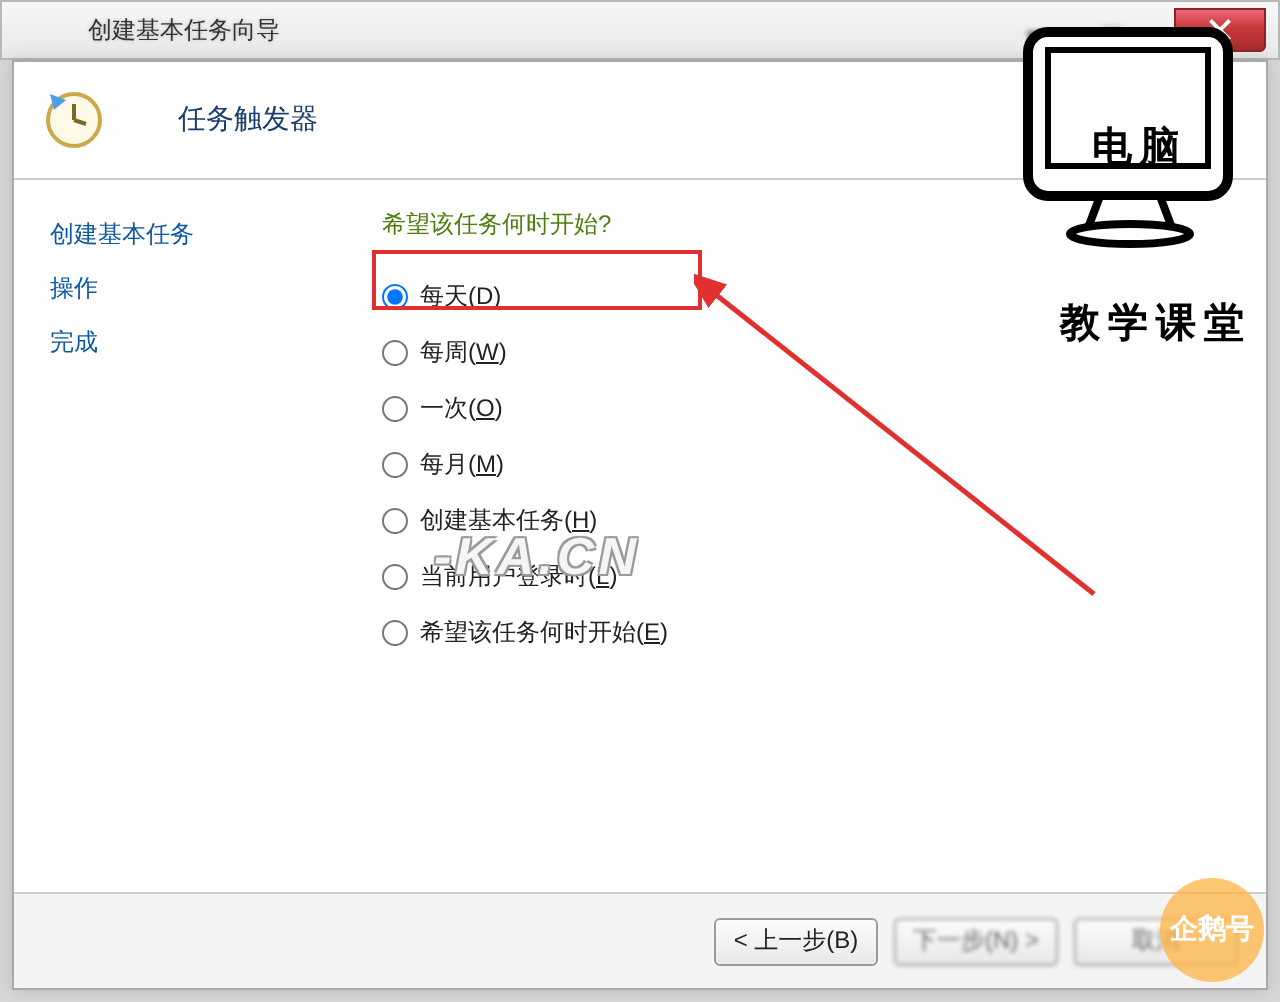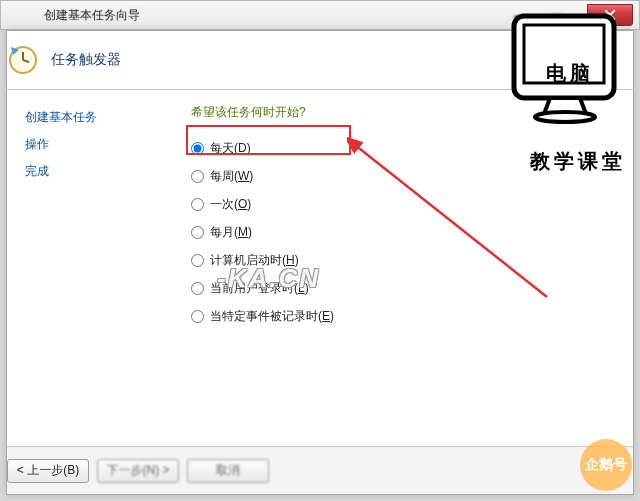--- a/index.html
+++ b/index.html
@@ -4,37 +4,37 @@
   <style>
     * { margin:0; padding:0; box-sizing:border-box; }
     body { font-family:"Microsoft YaHei","SimSun",Arial,sans-serif; font-size:12px; background:#d8d8d8; width:640px; height:501px; position:relative; overflow:hidden; }
     .titlebar { height:30px; background:linear-gradient(#f7f7f7,#e8e8e8); border:1px solid #b8b8b8; display:flex; align-items:center; justify-content:space-between; padding:0 0 0 8px; position:relative; filter:blur(.3px); }
     .titlebar-title { color:#333; font-size:12px; text-shadow:0 0 2px rgba(0,0,0,.2);margin-left:35px; }
     .titlebar-right { display:flex; gap:25px; align-items:center; color:#555; }
     .tb-blur { filter:blur(1.2px); color:#777; }
     .close-btn { width:46px; height:22px; background:linear-gradient(#e67,#c8373a 45%,#a62d2f); border:1px solid #8a2525; border-radius:0 0 3px 3px; display:flex; align-items:center; justify-content:center; margin-right:6px; }
     .close-btn svg { width:12px; height:12px; }
     .window { position:absolute; left:6px; top:30px; right:6px; bottom:6px; background:#fff; border:1px solid #a9a9a9; box-shadow:0 0 8px rgba(0,0,0,.15); }
-    .hdr { height:58px; display:flex; align-items:center; border-bottom:1px solid transparent; }
+    .hdr { height:58px; display:flex; align-items:center; padding-left:14px; border-bottom:1px solid transparent;gap:24px; }
     .hdr-icon { width:32px; height:32px; margin-right:12px; display:flex; align-items:center; justify-content:center; }
     .hdr-title { font-size:14px; color:#1a3e6e; }
     .divider { height:1px; background:#ccc; margin:0 0 0 0; }
     .content { display:flex; height:calc(100% - 58px - 48px - 1px); }
     .sidebar { width:166px; padding:14px 0 0 10px; }
     .side-item { padding:5px 8px; color:#0a57a4; cursor:pointer; font-size:12px; }
     .side-item.active { background:#3f8fd9; color:#fff; }
     .main { flex:1; padding:14px 18px 10px 18px; position:relative; }
     .question { color:#4d7c0f; margin-bottom:14px; }
     .opt { display:flex; align-items:center; height:26px; margin-bottom:2px; color:#222; position:relative; }
     .opt input { margin-right:6px; }
     .opt label u { text-decoration:underline; }
     .highlight-box { position:absolute; left:13px; top:35px; width:165px; height:30px; border:2px solid #e03030; pointer-events:none; }
     .arrow-svg { position:absolute; left:174px; top:47px; pointer-events:none; }
     .watermark { position:absolute; left:210px; top:232px; font-size:26px; font-weight:700; letter-spacing:2px; color:rgba(255,255,255,.9); text-shadow:-1px -1px 0 #9a9a9a,1px -1px 0 #9a9a9a,-1px 1px 0 #9a9a9a,1px 1px 0 #9a9a9a; font-style:italic; pointer-events:none; font-family:Arial,sans-serif; }
-    .footer { position:absolute; bottom:0; left:0; right:0; height:48px; border-top:1px solid #ccc; display:flex; align-items:center; justify-content:flex-start; padding-right:14px; gap:8px; background:#f4f4f4; }
+    .footer { position:absolute; bottom:0; left:0; right:0; height:48px; border-top:1px solid #ccc; display:flex; align-items:center; justify-content:flex-end; padding-right:14px; gap:8px; background:#f4f4f4; }
     .btn { min-width:82px; height:24px; border:1px solid #9b9b9b; background:linear-gradient(#fcfcfc,#e8e8e8); border-radius:3px; font-size:12px; cursor:pointer; display:flex; align-items:center; justify-content:center; color:#222; }
     .btn.blurred { filter:blur(1px); color:#666; }
     .corner-wm { position:absolute; right:8px; bottom:10px; width:52px; height:52px; border-radius:50%; background:rgba(255,180,70,.75); display:flex; align-items:center; justify-content:center; font-size:14px; color:#fff; font-weight:700; pointer-events:none; writing-mode:horizontal-tb; text-align:center; line-height:1.1; }
     .edu { position:absolute; right:10px; top:10px; z-index:5; pointer-events:none; }
     .edu-label { position:absolute; font-size:20px; font-weight:900; letter-spacing:4px; font-family:"SimHei","Heiti SC",sans-serif; color:#000;margin-top:14px; }
   </style>
 </head>
 <body>
 
 <div class="titlebar">
@@ -96,29 +96,29 @@
       <div class="opt">
         <input type="radio" name="trig" style="">
         <label><span>一次(</span><u>O</u><span>)</span></label>
       </div>
       <div class="opt">
         <input type="radio" name="trig" style="">
         <label><span>每月(</span><u>M</u><span>)</span></label>
       </div>
       <div class="opt">
         <input type="radio" name="trig" style="">
-        <label><span>计算机启动时(</span><u>H</u><span>)</span></label>
+        <label><span>创建基本任务(</span><u>H</u><span>)</span></label>
       </div>
       <div class="opt">
         <input type="radio" name="trig" style="">
         <label><span>当前用户登录时(</span><u>L</u><span>)</span></label>
       </div>
       <div class="opt">
         <input type="radio" name="trig" style="">
-        <label><span>当特定事件被记录时(</span><u>E</u><span>)</span></label>
+        <label><span>希望该任务何时开始(</span><u>E</u><span>)</span></label>
       </div>
 
       <div class="highlight-box"></div>
       <svg class="arrow-svg" width="210" height="170">
         <defs>
             <marker id="ah" markerWidth="10" markerHeight="10" refX="2" refY="3" orient="auto">
               <path d="M0,0 L0,6 L8,3 z" fill="#e03030"></path>
             </marker>
           </defs>
         <line x1="200" y1="160" x2="8" y2="8" stroke="#e03030" stroke-width="2.5" marker-end="url(#ah)"></line>

